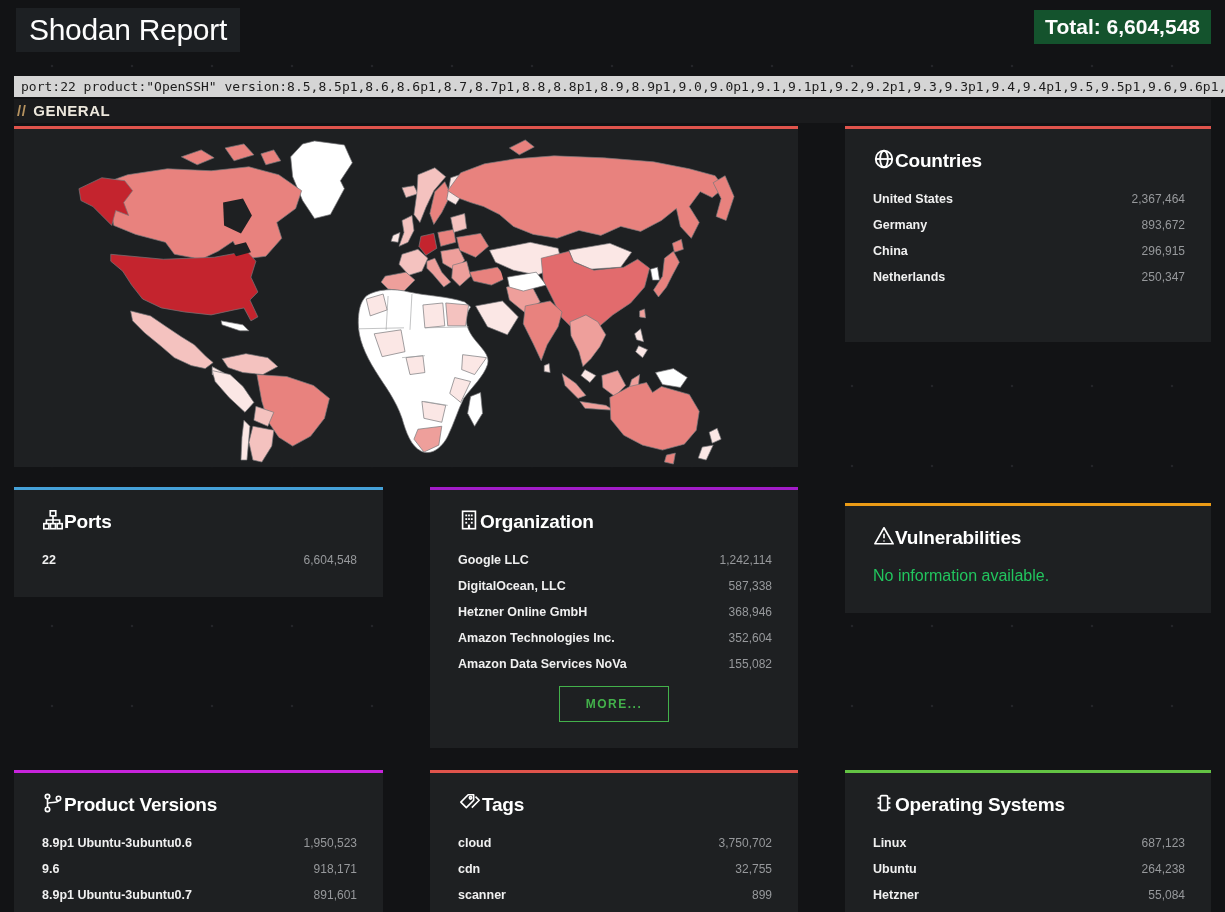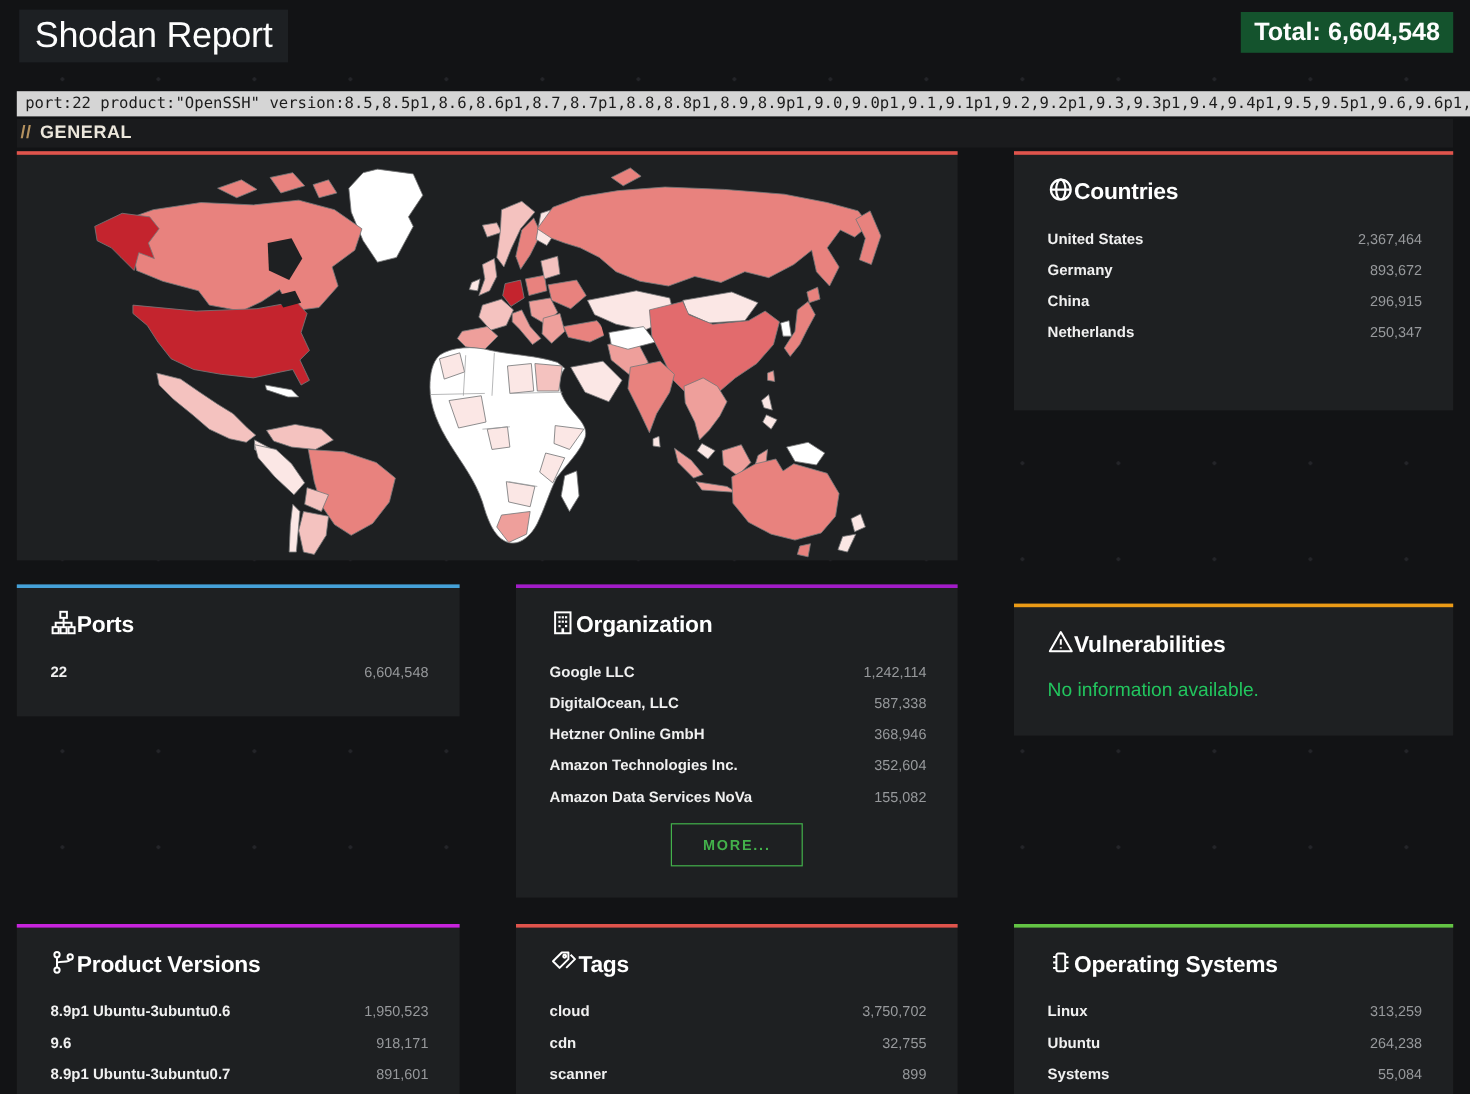--- a/index.html
+++ b/index.html
@@ -359,24 +359,24 @@
       <svg width="22" height="22" viewBox="0 0 24 24" fill="none" stroke="#ffffff" stroke-width="1.8">
         <rect x="8" y="4" width="8" height="16" rx="1.5"></rect>
         <path d="M5,7 H8 M5,12 H8 M5,17 H8 M16,7 H19 M16,12 H19 M16,17 H19"></path>
       </svg>
     </span>
     <span>Operating Systems</span>
   </div>
   <div class="stat-list">
     <div class="stat-row">
         <span class="stat-label">Linux</span>
-        <span class="stat-value">313,259</span>
+        <span class="stat-value">687,123</span>
       </div>
     <div class="stat-row">
         <span class="stat-label">Ubuntu</span>
         <span class="stat-value">264,238</span>
       </div>
     <div class="stat-row">
-        <span class="stat-label">Systems</span>
+        <span class="stat-label">Hetzner</span>
         <span class="stat-value">55,084</span>
       </div>
   </div>
 </section>
 
 </body></html>

